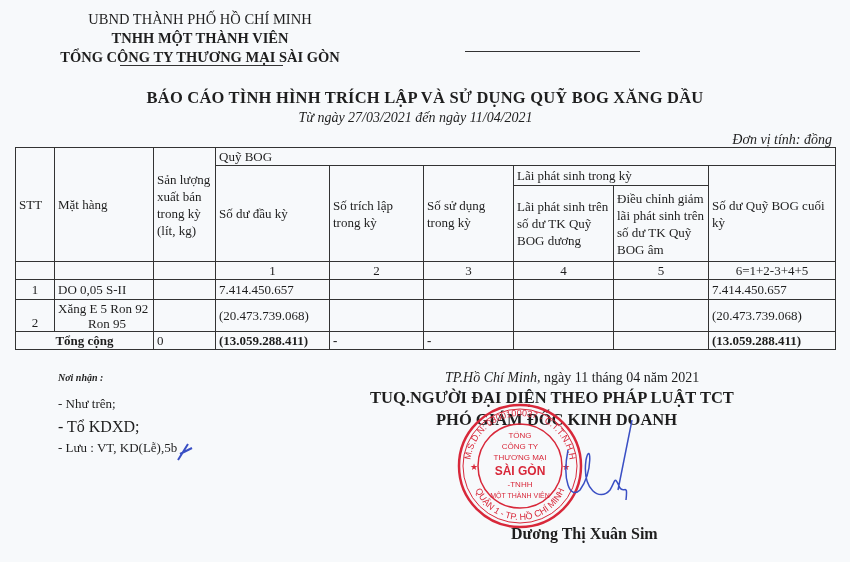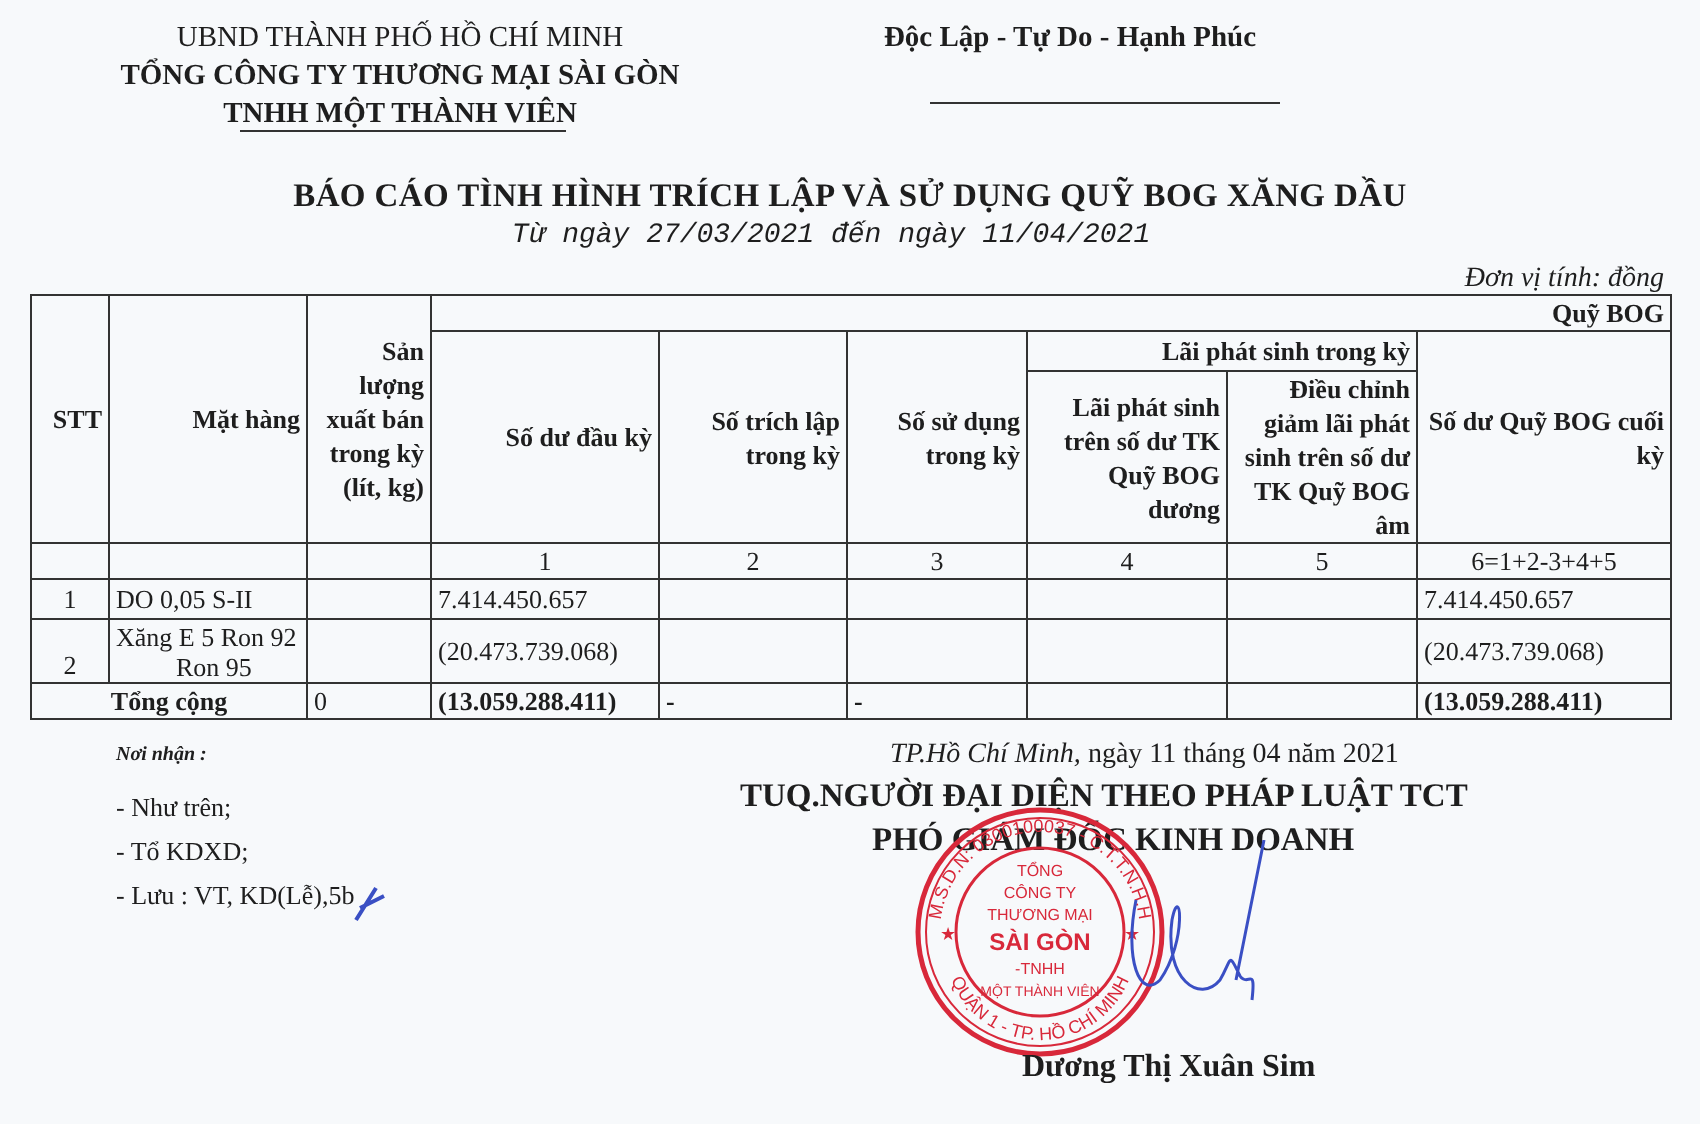--- a/index.html
+++ b/index.html
@@ -5,43 +5,42 @@
   html, body { margin:0; padding:0; }
   body { width:850px; height:562px; background:#f7f9fb; position:relative; overflow:hidden;
          font-family:"Liberation Serif","DejaVu Serif",serif; color:#1e1e1e; }
   .abs { position:absolute; white-space:nowrap; }
   .b { font-weight:bold; }
   .i { font-style:italic; }
   #left-head { left:40px; top:10px; width:320px; text-align:center; font-size:14.5px; line-height:19px; }
   #right-head { left:400px; top:10px; width:270px; text-align:center; font-size:14.5px; line-height:19px; }
   .uline { position:absolute; height:1px; background:#333; }
   #title { left:0; width:850px; top:88px; text-align:center; font-size:16.5px; font-weight:bold; letter-spacing:0.2px; }
-  #subtitle { left:0; width:831px; top:110px; text-align:center; font-size:14px; font-style:italic;font-family:Liberation Mono, monospace; }
+  #subtitle { left:0; width:831px; top:110px; text-align:center; font-size:14px; font-style:italic; }
   #unit { right:18px; top:132px; font-size:14px; font-style:italic; }
   table { position:absolute; left:15px; top:147px; border-collapse:collapse; font-size:13px; }
   td, th { border:1px solid #333; padding:0 3px; line-height:17px; }
-  th { font-weight:bold; text-align:right; vertical-align:middle; }
+  th { font-weight:normal; text-align:left; vertical-align:middle; }
   td.num { text-align:left; }
   td.ctr { text-align:center; }
   .sig-block { font-size:14px; }
   #stamp { position:absolute; left:456px; top:402px; width:128px; height:128px; }
   #sign { position:absolute; left:560px; top:420px; width:110px; height:120px; }
 </style>
 </head>
 <body>
 
 <div id="left-head" class="abs">
   <div>UBND THÀNH PHỐ HỒ CHÍ MINH</div>
+  <div class="b">TNHH MỘT THÀNH VIÊN</div>
   <div class="b">TỔNG CÔNG TY THƯƠNG MẠI SÀI GÒN</div>
-  <div class="b">TNHH MỘT THÀNH VIÊN</div>
 </div>
 <div class="uline" style="left:120px; top:65px; width:163px;"></div>
 
 <div id="right-head" class="abs">
-  <div class="b">Độc Lập - Tự Do - Hạnh Phúc</div>
 </div>
 <div class="uline" style="left:465px; top:51px; width:175px;"></div>
 
 <div id="title" class="abs">BÁO CÁO TÌNH HÌNH TRÍCH LẬP VÀ SỬ DỤNG QUỸ BOG XĂNG DẦU</div>
 <div id="subtitle" class="abs">Từ ngày 27/03/2021 đến ngày 11/04/2021</div>
 <div id="unit" class="abs">Đơn vị tính: đồng</div>
 
 <table>
   <colgroup>
     <col style="width:39px">
@@ -116,21 +115,21 @@
     <td class="num">-</td>
     <td class="num"></td>
     <td class="num"></td>
     <td class="num b">(13.059.288.411)</td>
   </tr>
 </tbody>
   </table>
 
 <div class="abs b i" style="left:58px; top:372px; font-size:10px;">Nơi nhận :</div>
 <div class="abs" style="left:58px; top:396px; font-size:13px;">- Như trên;</div>
-<div class="abs" style="left:58px; top:418px; font-size:13px;">- Tổ KDXD;</div>
+<div class="abs" style="left:58px; top:418px; font-size:16px;">- Tổ KDXD;</div>
 <div class="abs" style="left:58px; top:440px; font-size:13px;">- Lưu : VT, KD(Lễ),5b</div>
 <svg class="abs" style="left:174px; top:440px;" width="22" height="24">
   <path d="M4 20 L14 4 M6 14 L18 8" stroke="#3a4fc4" stroke-width="2" fill="none"></path>
 </svg>
 
 <div class="abs sig-block" style="left:445px; top:370px;">
   <span class="i">TP.Hồ Chí Minh,</span>
   <span>ngày 11 tháng 04 năm 2021</span>
 </div>
 <div class="abs b" style="left:370px; top:388px; font-size:16.5px;">TUQ.NGƯỜI ĐẠI DIỆN THEO PHÁP LUẬT TCT</div>

